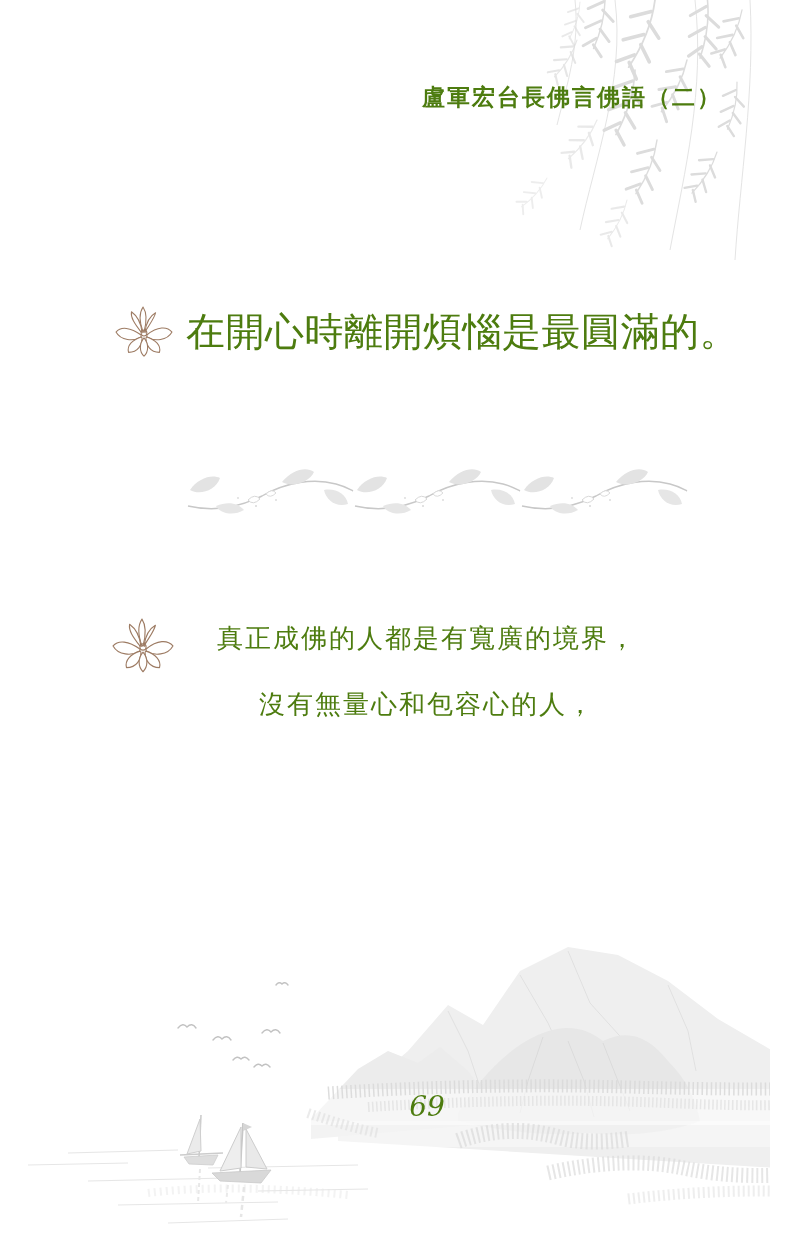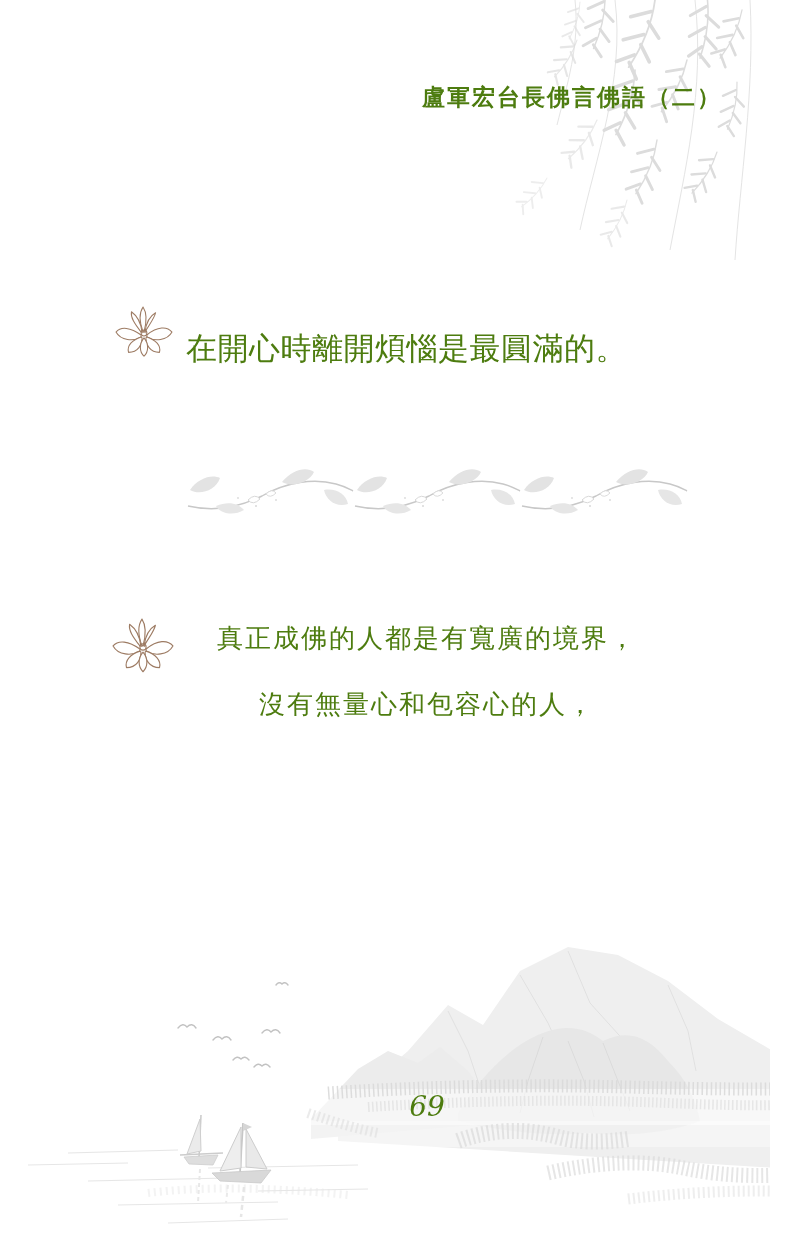--- a/index.html
+++ b/index.html
@@ -16,22 +16,22 @@
   .willow{top:0;right:0;z-index:0;}
   .landscape{left:0;bottom:0;z-index:0;}
   .header-title{
     position:absolute;left:394px;top:82px;z-index:2;
     font-size:23px;letter-spacing:2px;font-weight:600;
     white-space:nowrap;
   }
   .lotus-1{position:absolute;left:85px;top:306px;z-index:2;}
   .lotus-2{position:absolute;left:83px;top:618px;z-index:2;}
   .quote1-text{
-    position:absolute;left:158px;top:325px;z-index:2;
-    font-size:31px;line-height:46px;letter-spacing:0.5px;
+    position:absolute;left:158px;top:309px;z-index:2;
+    font-size:39px;line-height:46px;letter-spacing:0.5px;
     white-space:nowrap;
   }
   .divider{position:absolute;left:158px;top:464px;z-index:1;}
   .quote2-block{
     position:absolute;left:0;top:606px;width:798px;z-index:2;
     text-align:center;
     font-size:26px;line-height:65.5px;letter-spacing:2px;
   }
   .quote2-block .q-line{white-space:nowrap;}
   .page-number{

